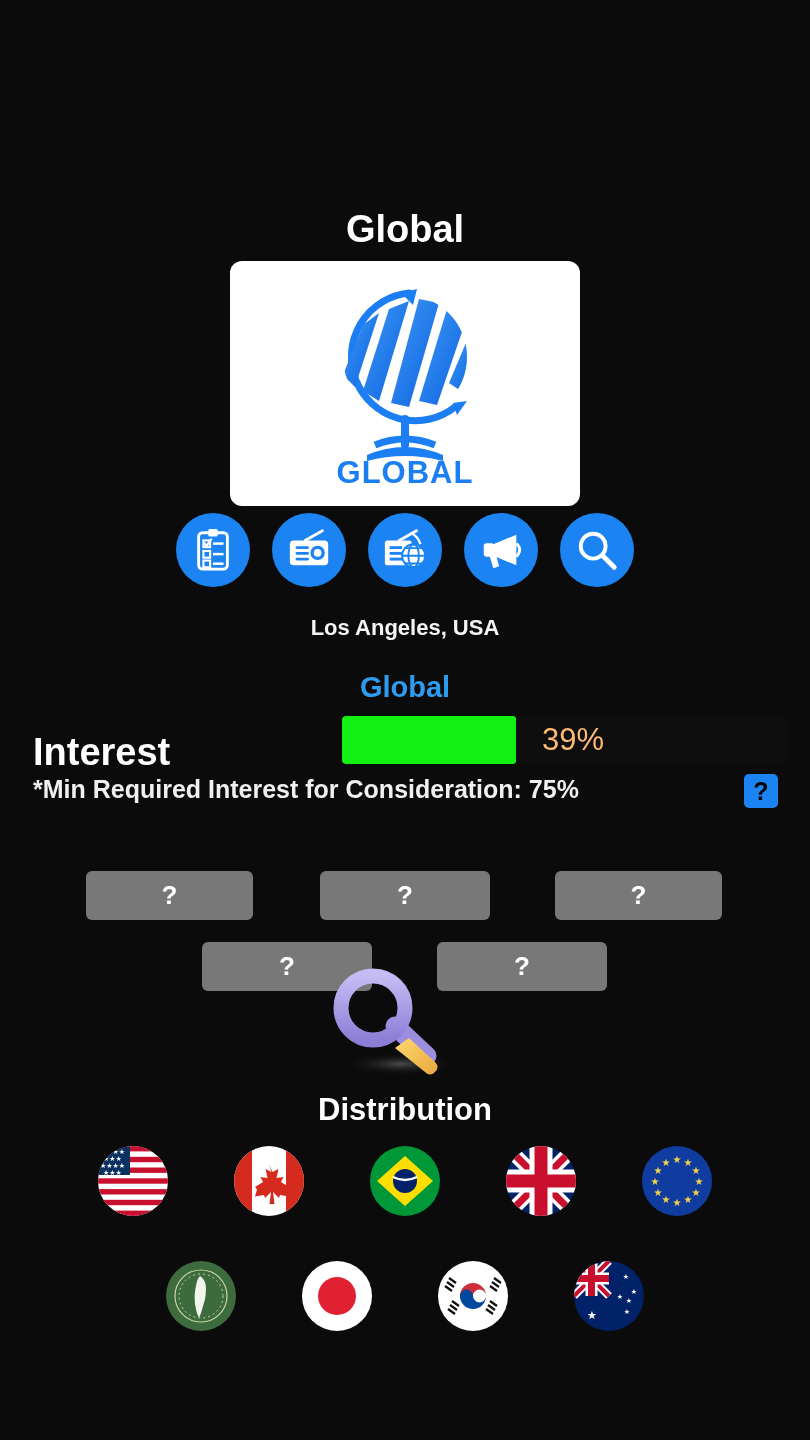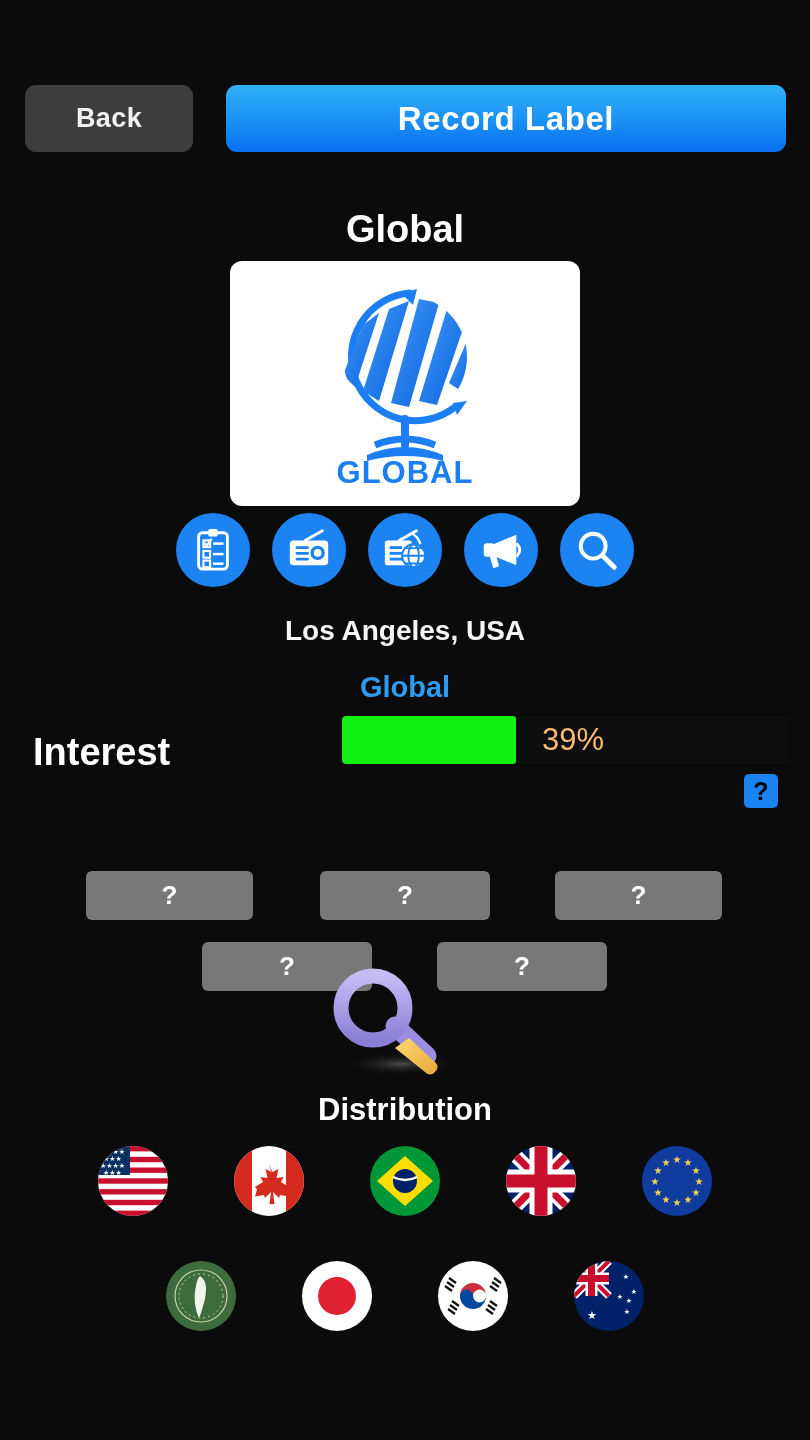--- a/index.html
+++ b/index.html
@@ -50,21 +50,21 @@
     width:74px; height:74px; border-radius:50%;
     background:#1b84f2; cursor:pointer;
     display:flex; align-items:center; justify-content:center;
     border:none; padding:0;
   }
   .action-icon svg{ width:46px; height:46px; }
 
   
   #location-text{
     position:absolute; left:0; top:615px; width:810px; text-align:center;
-    color:#f5f5f5; font-size:28px; font-weight:700;
+    color:#f5f5f5; font-size:22px; font-weight:700;
   }
   #genre-text{
     position:absolute; left:0; top:671px; width:810px; text-align:center;
     color:#2d9cf0; font-size:29px; font-weight:700;
   }
 
   
   #interest-label{
     position:absolute; left:33px; top:731px;
     color:#ffffff; font-size:38px; font-weight:700;
@@ -118,24 +118,20 @@
     width:70px; height:70px; border-radius:50%; overflow:hidden;
     cursor:pointer; position:relative; background:#111; flex:0 0 auto;
   }
   .flag svg{ width:70px; height:70px; display:block; }
 </style>
 </head>
 <body>
 
 <div id="screen">
 
-  <div id="topbar">
-    <button id="back-button">Back</button>
-    <button id="title-button">Record Label</button>
-  </div>
 
   <div id="label-name">Global</div>
 
   <div id="logo-card">
     <svg viewBox="0 0 200 210">
       <defs>
         <linearGradient id="gstripe" x1="0" y1="0" x2="1" y2="1">
           <stop offset="0%" stop-color="#3f9bf5"></stop>
           <stop offset="100%" stop-color="#0a5fe0"></stop>
         </linearGradient>
@@ -226,20 +222,21 @@
   </div>
 
   <div id="location-text">Los Angeles, USA</div>
   <div id="genre-text">Global</div>
 
   <div id="interest-label">Interest</div>
   <div id="interest-track" style="background: rgb(14, 14, 14);">
     <div id="interest-fill" style="width: 39%; background: rgb(19, 240, 19);"></div>
     <div id="interest-value">39%</div>
   </div>
+  <div id="min-interest-note">*Min Required Interest for Consideration: 75%</div>
   <button id="help-button">?</button>
 
   <div id="slot-layer">
       <button class="slot-button" style="left: 86px; top: 871px; width: 167px; background: rgb(120, 120, 120);">?</button>
       <button class="slot-button" style="left: 320px; top: 871px; width: 170px; background: rgb(120, 120, 120);">?</button>
       <button class="slot-button" style="left: 555px; top: 871px; width: 167px; background: rgb(120, 120, 120);">?</button>
       <button class="slot-button" style="left: 202px; top: 942px; width: 170px; background: rgb(120, 120, 120);">?</button>
       <button class="slot-button" style="left: 437px; top: 942px; width: 170px; background: rgb(120, 120, 120);">?</button>
     </div>
 

